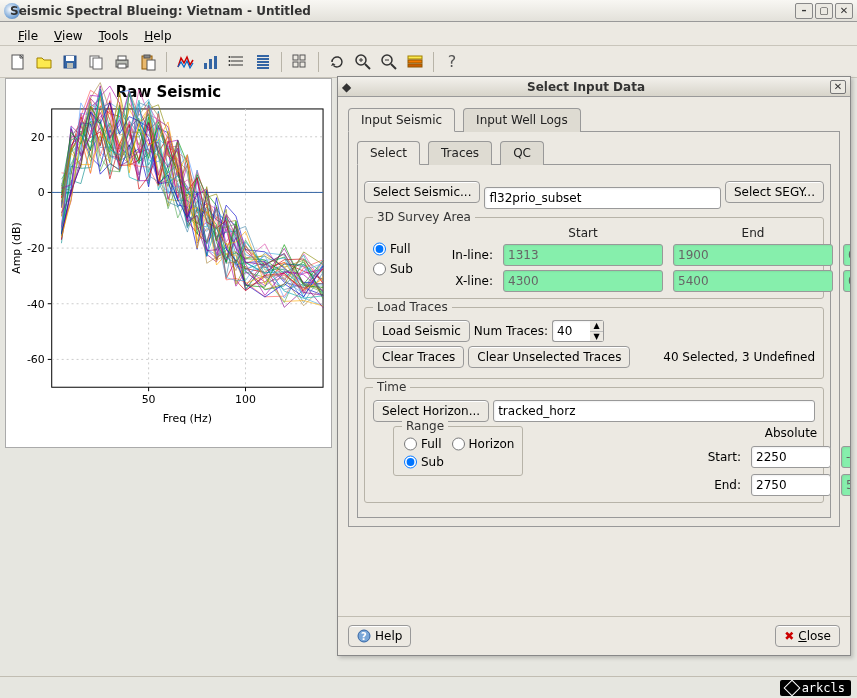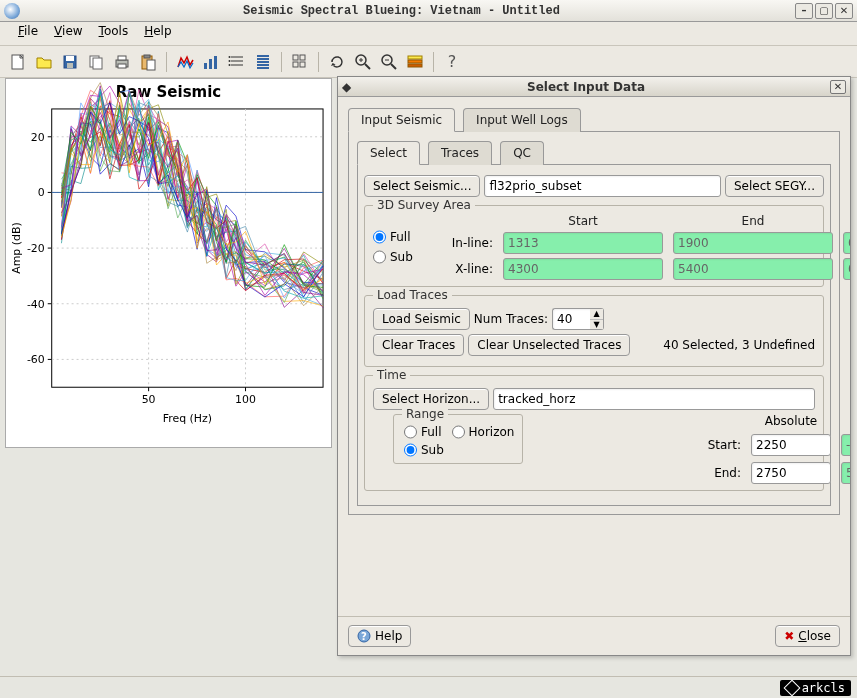--- a/index.html
+++ b/index.html
@@ -24,38 +24,38 @@
     align-items: center;
     padding: 0 4px;
     font-weight: bold;
     color: #333;
   }
   .titlebar .app-icon {
     width: 16px; height: 16px; margin-right: 6px;
     background: radial-gradient(circle at 40% 40%, #fff 0, #7aa7d8 60%, #3465a4 100%);
     border-radius: 50%;
   }
-  .titlebar .title { flex: 1; text-align: center; margin-left:-16px;font-family:Liberation Mono, monospace;}
+  .titlebar .title { flex: 1; margin-left:-16px;}
   .titlebar .winbtn {
     width: 18px; height: 16px;
     border: 1px solid #888;
     background: #ebe9e2;
     margin-left: 2px;
     display: flex; align-items: center; justify-content: center;
     font-size: 10px; line-height: 10px;
     border-radius: 2px;
     cursor: pointer;
   }
 
   
   .menubar {
     height: 24px;
     background: #ece9e2;
     display: flex;
-    align-items: flex-start;
+    align-items: flex-end;
     padding: 0 10px;
     border-bottom: 1px solid #c9c5bb;
   }
   .menubar .menu {
     padding: 2px 8px;
     cursor: pointer;
   }
   .menubar .menu u { text-decoration: underline; }
 
   
@@ -487,21 +487,21 @@
 
         <div class="tabs">
           <div class="tab active">Select</div>
           <div class="tab">Traces</div>
           <div class="tab">QC</div>
         </div>
         <div class="tabpage innerpage">
 
           <div class="row">
             <button class="btn">Select Seismic...</button>
-            <input type="text" style="flex: 1 1 0%;" value="fl32prio_subset">
+            <input type="text" style="flex: 1 1 0%; margin-top: 12px;" value="fl32prio_subset">
             <button class="btn">Select SEGY...</button>
           </div>
 
           <div class="group">
             <div class="legend">3D Survey Area</div>
             <div class="survey-grid">
               <div class="radio-col" style="grid-row:1 / span 3;">
                 <label class="radio">
                   <input type="radio" name="surv" checked="" style="">
                   <span>Full</span>

